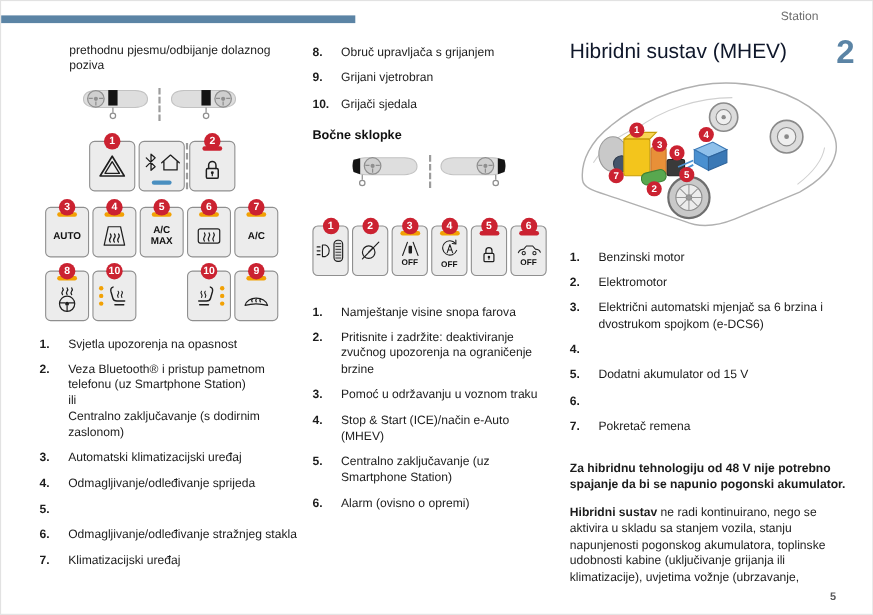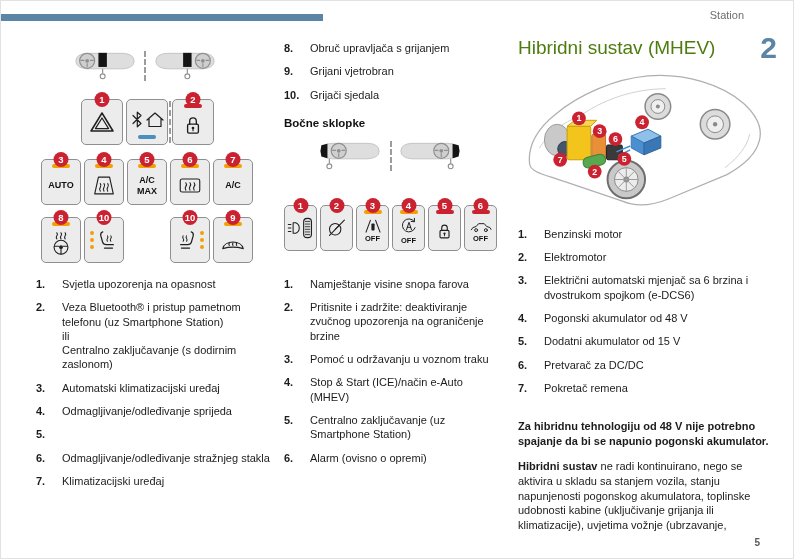--- a/index.html
+++ b/index.html
@@ -11,21 +11,21 @@
   .chapter{position:absolute;top:32px;right:16px;font-size:30px;font-weight:700;color:#5b84a5;line-height:1;}
   .pagenum{position:absolute;bottom:10px;right:33px;font-size:10px;font-weight:700;color:#58585a;}
   
   .col{position:absolute;}
   .col1{left:35px;top:38px;width:237px;}
   .col2{left:283px;top:40px;width:220px;}
   .col3{left:517px;top:36px;width:260px;}
   .body-txt{font-size:11px;line-height:1.3;}
   .indent{margin-left:27px;width:205px;}
   .h-bold{font-weight:700;font-size:11.5px;line-height:1.3;color:#111;}
-  .h-big{font-size:19px;font-weight:400;color:#4d7c0f;line-height:1.15;}
+  .h-big{font-size:19px;font-weight:400;color:#0f172a;line-height:1.15;}
   
   .list{margin:0;}
   .li{display:flex;margin-bottom:9px;font-size:11px;line-height:1.3;}
   .li .num{font-weight:700;width:26px;flex:none;}
   .li .txt{white-space:pre-line;flex:1;}
   
   .panel{position:relative;}
   .panel1{height:218px;margin-top:8px;}
   .panel2{height:124px;margin-top:8px;}
   .btn{position:absolute;background:#ececec;border:1px solid #8f8f8f;border-radius:5px;
@@ -58,20 +58,21 @@
 </head>
 <body>
 
 <div class="page">
   <div class="topbar"></div>
   <div class="pregled">Station</div>
   <div class="chapter">2</div>
   <div class="pagenum">5</div>
 
   <div class="col col1">
+    <div class="body-txt indent">prethodnu pjesmu/odbijanje dolaznog poziva</div>
 
     <div class="panel panel1">
 
       <svg class="picto" style="left:38px;top:2px;" width="62" height="34" viewBox="0 0 66 34">
         <path d="M2 12 Q2 4 14 3.5 L52 3.5 Q64 4 64 12 Q64 19 52 20 L14 20 Q2 19 2 12 Z" fill="#dedede" stroke="#c2c2c2"></path>
         <circle cx="14" cy="11.5" r="8" fill="#cfcfcf" stroke="#8f8f8f" stroke-width="1.2"></circle>
         <circle cx="14" cy="11.5" r="2" fill="#8f8f8f"></circle>
         <path d="M7 11 H11 M17 11 H21 M14 14 V18" stroke="#8f8f8f" stroke-width="1.2"></path>
         <rect x="26" y="3" width="9" height="15" fill="#141414"></rect>
         <path d="M30.5 20 V25" stroke="#8f8f8f" stroke-width="1.2"></path>
@@ -422,29 +423,27 @@
       <div class="li">
           <span class="num">2.</span>
           <span class="txt">Elektromotor</span>
         </div>
       <div class="li">
           <span class="num">3.</span>
           <span class="txt">Električni automatski mjenjač sa 6 brzina i dvostrukom spojkom (e-DCS6)</span>
         </div>
       <div class="li">
           <span class="num">4.</span>
-          <span class="txt">Pogonski akumulator od 48 V</span>
         </div>
       <div class="li">
           <span class="num">5.</span>
           <span class="txt">Dodatni akumulator od 15 V</span>
         </div>
       <div class="li">
           <span class="num">6.</span>
-          <span class="txt">Pretvarač za DC/DC</span>
         </div>
       <div class="li">
           <span class="num">7.</span>
           <span class="txt">Pokretač remena</span>
         </div>
     </div>
 
     <div class="warn">Za hibridnu tehnologiju od 48 V nije potrebno spajanje da bi se napunio pogonski akumulator.</div>
     <div class="para"><span class="lead">Hibridni sustav</span><span> ne radi kontinuirano, nego se aktivira u skladu sa stanjem vozila, stanju napunjenosti pogonskog akumulatora, toplinske udobnosti kabine (uključivanje grijanja ili klimatizacije), uvjetima vožnje (ubrzavanje,</span></div>
   </div>

